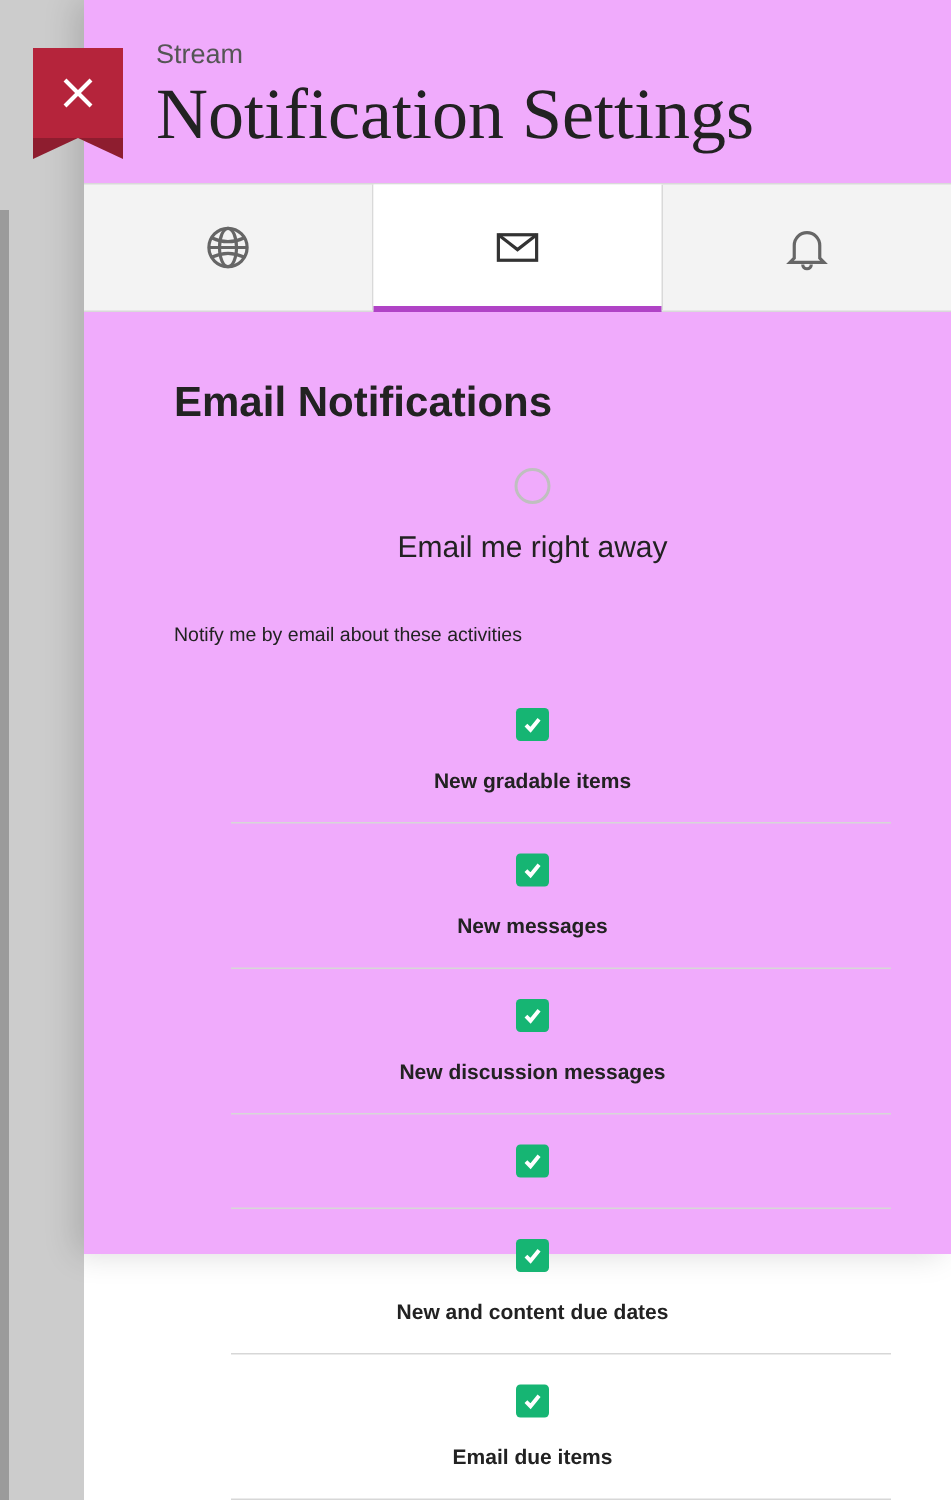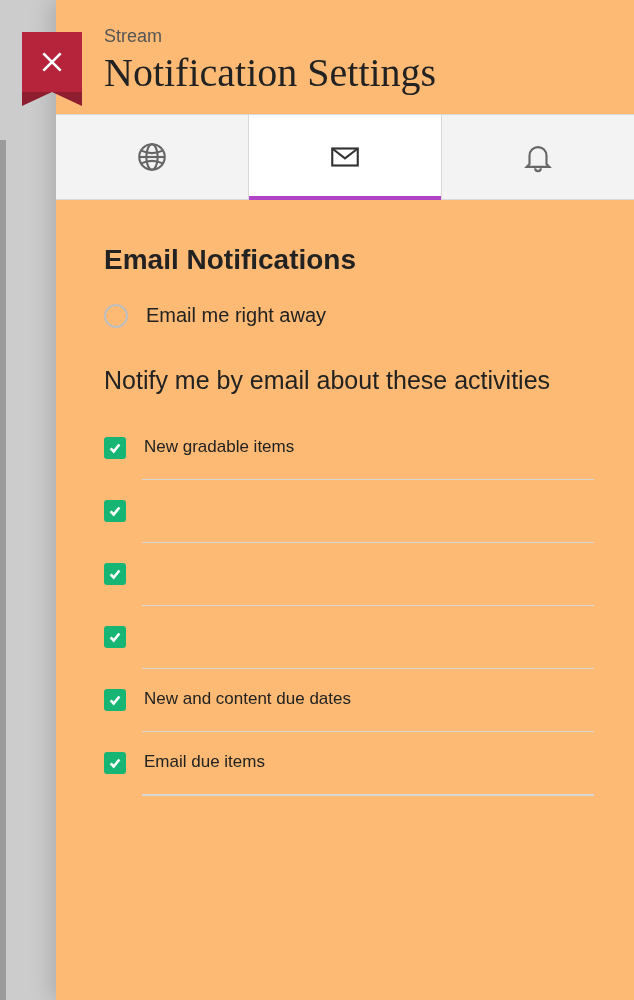--- a/index.html
+++ b/index.html
@@ -19,22 +19,22 @@
     width: 6px;
     height: 860px;
     background: #9b9b9b;
   }
 
   .panel {
     position: absolute;
     left: 56px;
     top: 0;
     width: 578px;
-    height: 1000px;
-    background: #fdba74;
+    height: 836px;
+    background: #f0abfc;
     box-shadow: -6px 0 20px rgba(0,0,0,0.15);
   }
 
   .close-badge {
     position: absolute;
     left: 22px;
     top: 32px;
     width: 60px;
     height: 60px;
     background: #b5243b;
@@ -59,21 +59,21 @@
 
   .header {
     padding: 26px 40px 18px 48px;
   }
   .breadcrumb {
     font-size: 18px;
     color: #555;
   }
   .page-title {
     font-family: Georgia, "Times New Roman", serif;
-    font-size: 40px;
+    font-size: 48px;
     font-weight: 400;
     color: #222;
     margin-top: 2px;
   }
 
   .tabbar {
     display: flex;
     border-top: 1px solid #d9d9d9;
     border-bottom: 1px solid #d9d9d9;
     background: #f3f3f3;
@@ -96,33 +96,34 @@
   .tab.active::after {
     content: "";
     position: absolute;
     left: 0; right: 0; bottom: -1px;
     height: 4px;
     background: #b043c6;
   }
   .tab.active svg { stroke: #333; }
 
   .content {
-    padding: 44px 40px 0 48px;
+    padding: 44px 40px 0 60px;
   }
   .section-title {
     font-size: 28px;
     font-weight: 700;
     color: #222;
     margin-bottom: 28px;
   }
 
   .radio-row, .check-row {
     display: flex;
-    align-items: flex-start;
+    align-items: center;
     gap: 18px;
+    flex-direction: column;
   }
   .radio-row { margin-bottom: 10px; cursor: pointer; }
   .radio {
     width: 24px; height: 24px;
     border: 2px solid #bfbfbf;
     border-radius: 50%;
     display: flex; align-items: center; justify-content: center;
     flex-shrink: 0;
   }
   .radio.selected {
@@ -134,21 +135,21 @@
     width: 10px; height: 10px;
     background: #0a6e44;
     border-radius: 50%;
   }
   .radio-label, .check-label {
     font-size: 20px;
     color: #222;
   }
 
   .subhead {
-    font-size: 25px;
+    font-size: 13px;
     color: #222;
     margin: 38px 0 22px 0;
   }
 
   .check-list {
     display: flex;
     flex-direction: column;
   }
   .check-row {
     padding: 20px 0;
@@ -160,21 +161,21 @@
     margin-left: 38px;
   }
   .checkbox {
     width: 22px; height: 22px;
     background: #16b573;
     border-radius: 3px;
     display: flex; align-items: center; justify-content: center;
     flex-shrink: 0;
   }
   .checkbox svg { width: 14px; height: 14px; stroke: #fff; stroke-width: 3; fill: none; }
-  .check-label { font-weight: 400; font-size: 17px; }
+  .check-label { font-weight: 700; font-size: 14px; }
 </style>
 </head>
 <body>
 
 <div class="bg-strip"></div>
 <div class="bg-strip-inner"></div>
 
 <div class="close-badge">
   <svg viewBox="0 0 24 24">
     <line x1="4" y1="4" x2="20" y2="20" stroke="#fff" stroke-width="2.5"></line>
@@ -236,29 +237,31 @@
         <span class="check-label">New gradable items</span>
       </div>
       <div class="check-sep"></div>
 
       <div class="check-row">
         <span class="checkbox">
           <svg viewBox="0 0 16 16">
               <polyline points="3,8.5 6.5,12 13,4"></polyline>
             </svg>
         </span>
-      </div>
-      <div class="check-sep"></div>
-
-      <div class="check-row">
-        <span class="checkbox">
-          <svg viewBox="0 0 16 16">
-              <polyline points="3,8.5 6.5,12 13,4"></polyline>
-            </svg>
-        </span>
+        <span class="check-label">New messages</span>
+      </div>
+      <div class="check-sep"></div>
+
+      <div class="check-row">
+        <span class="checkbox">
+          <svg viewBox="0 0 16 16">
+              <polyline points="3,8.5 6.5,12 13,4"></polyline>
+            </svg>
+        </span>
+        <span class="check-label">New discussion messages</span>
       </div>
       <div class="check-sep"></div>
 
       <div class="check-row">
         <span class="checkbox">
           <svg viewBox="0 0 16 16">
               <polyline points="3,8.5 6.5,12 13,4"></polyline>
             </svg>
         </span>
       </div>

